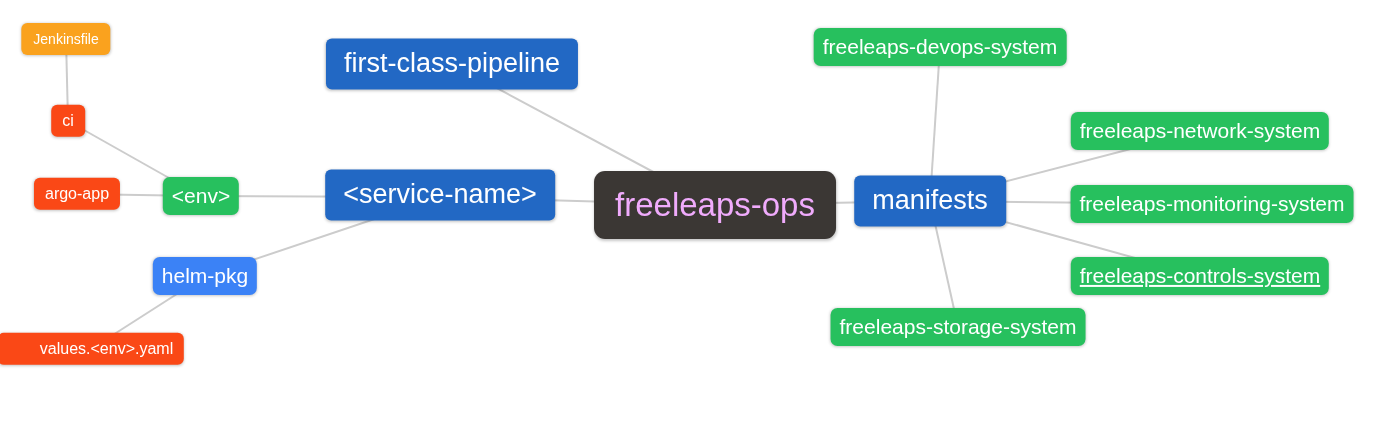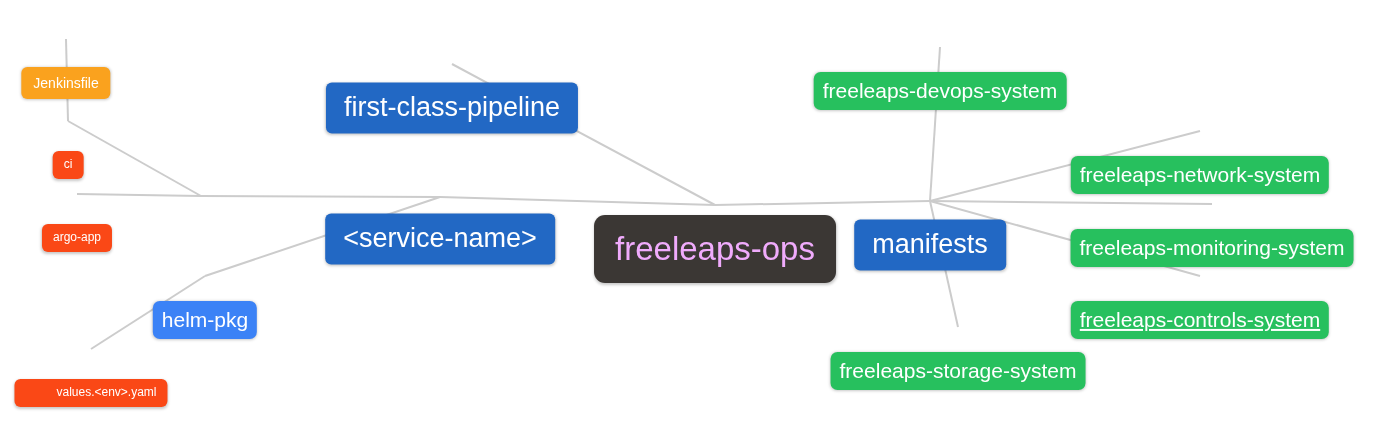--- a/index.html
+++ b/index.html
@@ -26,24 +26,23 @@
     position: absolute;
     transform: translate(-50%, -50%);
     color: #ffffff;
     white-space: nowrap;
     border-radius: 6px;
     box-shadow: 0 1px 3px rgba(0,0,0,0.22);
     line-height: 1.15;
     text-align: left;
     cursor: pointer;
     user-select: none;
-    margin-top: 44px;
   }
   .size-xs { font-size: 14px; padding: 8px 12px; }
-  .size-sm { font-size: 12px; padding: 7px 11px; }
+  .size-sm { font-size: 16px; padding: 7px 11px; }
   .size-md { font-size: 21px; padding: 7px 9px; border-radius: 7px; }
   .size-lg { font-size: 27px; padding: 10px 18px; }
   .size-xl { font-size: 33px; padding: 15px 21px; }
 </style>
 </head>
 <body>
 
 <div class="canvas">
   <svg class="edge-layer" width="1390" height="421" viewBox="0 0 1390 421">
       <line x1="715" y1="205" x2="452" y2="64" stroke="#cccccc" stroke-width="2"></line>
@@ -58,20 +57,21 @@
       <line x1="930" y1="201" x2="940" y2="47" stroke="#cccccc" stroke-width="2"></line>
       <line x1="930" y1="201" x2="1200" y2="131" stroke="#cccccc" stroke-width="2"></line>
       <line x1="930" y1="201" x2="1212" y2="204" stroke="#cccccc" stroke-width="2"></line>
       <line x1="930" y1="201" x2="1200" y2="276" stroke="#cccccc" stroke-width="2"></line>
       <line x1="930" y1="201" x2="958" y2="327" stroke="#cccccc" stroke-width="2"></line>
     </svg>
 <div class="node size-xl" style="left: 715px; top: 205px; background: rgb(59, 55, 52); color: #f0abfc; border-radius: 11px;">freeleaps-ops</div>
     <div class="node size-lg" style="left: 452px; top: 64px; background: rgb(34, 104, 196); color: rgb(255, 255, 255);">first-class-pipeline</div>
     <div class="node size-lg" style="left: 440px; top: 195px; background: rgb(34, 104, 196); color: rgb(255, 255, 255);">&lt;service-name&gt;</div>
     <div class="node size-lg" style="left: 930px; top: 201px; background: rgb(34, 104, 196); color: rgb(255, 255, 255);">manifests</div>
+    <div class="node size-md" style="left: 201px; top: 196px; background: rgb(39, 192, 94); color: rgb(255, 255, 255);">&lt;env&gt;</div>
     <div class="node size-md" style="left: 205px; top: 276px; background: #3b82f6; color: rgb(255, 255, 255);">helm-pkg</div>
     <div class="node size-sm" style="left: 68px; top: 121px; background: rgb(250, 72, 22); color: rgb(255, 255, 255);">ci</div>
     <div class="node size-sm" style="left: 77px; top: 194px; background: rgb(250, 72, 22); color: rgb(255, 255, 255);">argo-app</div>
     <div class="node size-xs" style="left: 66px; top: 39px; background: rgb(250, 162, 30); color: rgb(255, 255, 255);">Jenkinsfile</div>
     <div class="node size-sm" style="left: 91px; top: 349px; background: rgb(250, 72, 22); color: rgb(255, 255, 255); padding-left: 42px;">values.&lt;env&gt;.yaml</div>
     <div class="node size-md" style="left: 940px; top: 47px; background: rgb(39, 192, 94); color: rgb(255, 255, 255);">freeleaps-devops-system</div>
     <div class="node size-md" style="left: 1200px; top: 131px; background: rgb(39, 192, 94); color: rgb(255, 255, 255);">freeleaps-network-system</div>
     <div class="node size-md" style="left: 1212px; top: 204px; background: rgb(39, 192, 94); color: rgb(255, 255, 255);">freeleaps-monitoring-system</div>
     <div class="node size-md" style="left: 1200px; top: 276px; background: rgb(39, 192, 94); color: rgb(255, 255, 255); text-decoration: underline;">freeleaps-controls-system</div>
     <div class="node size-md" style="left: 958px; top: 327px; background: rgb(39, 192, 94); color: rgb(255, 255, 255);">freeleaps-storage-system</div>

